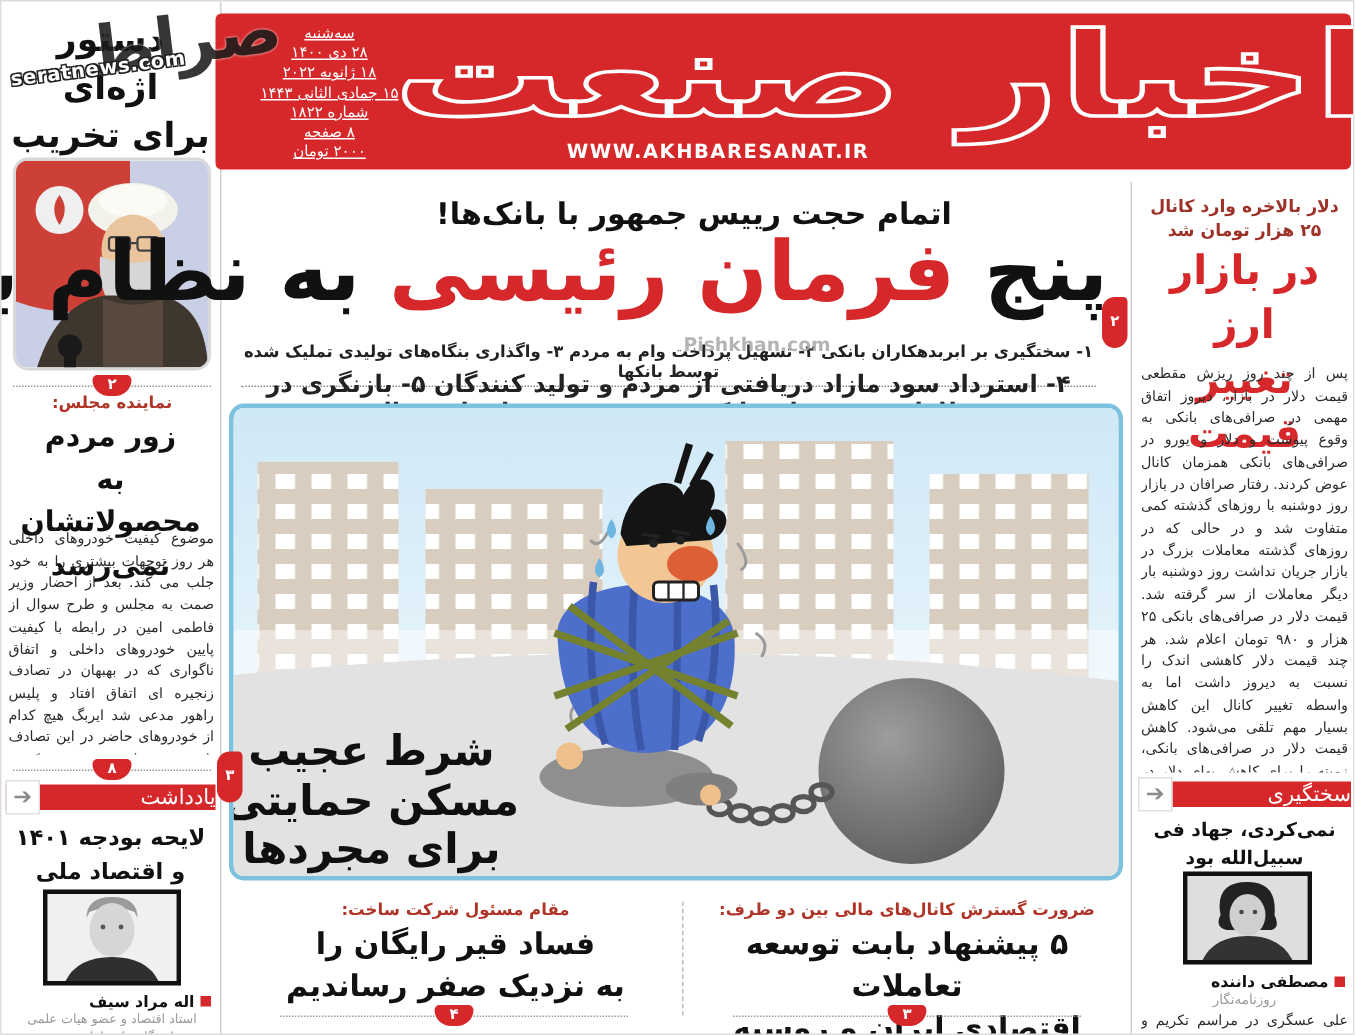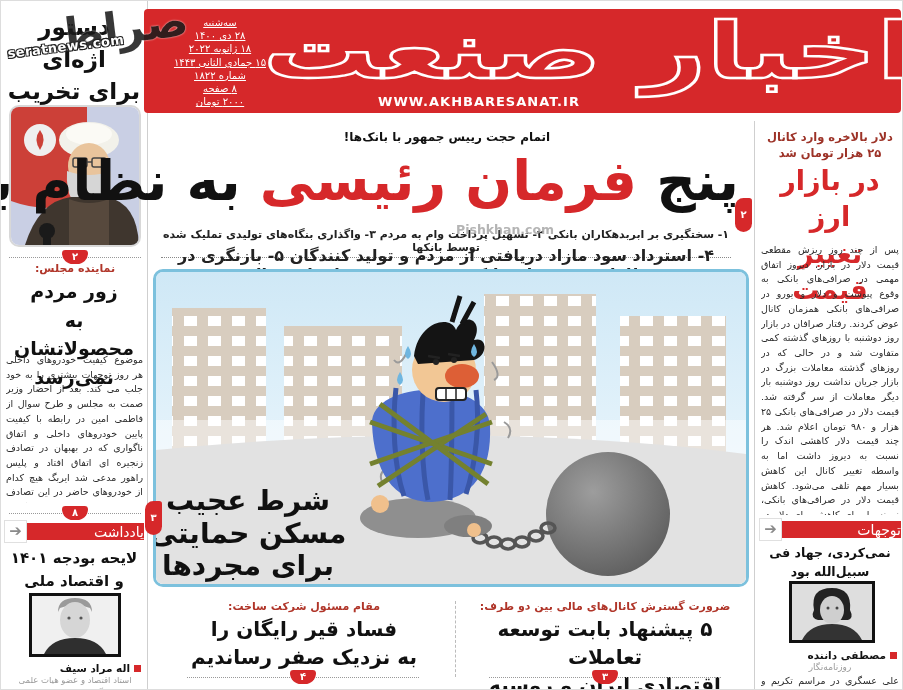--- a/index.html
+++ b/index.html
@@ -150,21 +150,21 @@
       <circle cx="37" cy="22" r="1.6" fill="#555"></circle>
         <circle cx="49" cy="22" r="1.6" fill="#555"></circle>
       <path d="M12,58 Q20,42 43,42 Q66,42 74,58 Z" fill="#2f2f2f"></path>
     </svg>
   </div>
   <div class="author-line" style="left:8px; top:661px; width:132px;">
     <span class="sq"></span><span>اله مراد سیف</span>
   </div>
   <div class="abs c" style="left:8px; top:674px; width:132px; font-size:8.5px; line-height:1.4; color:#9a9a9a;">استاد اقتصاد و عضو هیات علمی دانشگاه جامع امام حسین</div>
 
-  <div class="abs headline c" style="left:160px; top:129px; width:572px; font-size:12px;text-align:center;">اتمام حجت رییس جمهور با بانک‌ها!</div>
+  <div class="abs headline c" style="left:176px; top:129px; width:572px; font-size:20px;text-align:center;">اتمام حجت رییس جمهور با بانک‌ها!</div>
   <div class="abs c" style="left:152px; top:148px; width:586px; font-size:55px; font-weight:bold; white-space:nowrap;">
     <span style="color:#111;">پنج</span>
     <span style="color:#d6282a;">فرمان رئیسی</span>
     <span style="color:#111;">به نظام بانکی</span>
   </div>
   <div class="abs" id="wm-pishkhan">Pishkhan.com</div>
   <div class="abs c" style="left:160px; top:227px; width:570px; font-size:11px; font-weight:bold; color:#222;
        border-bottom:1px dotted #888; padding-bottom:3px;">۱- سختگیری بر ابربدهکاران بانکی ۲- تسهیل پرداخت وام به مردم ۳- واگذاری بنگاه‌های تولیدی تملیک شده توسط بانکها</div>
   <div class="abs c" style="left:160px; top:245px; width:570px; font-size:16px; font-weight:bold; color:#222;
        border-bottom:1px dotted #888; padding-bottom:3px;">۴- استرداد سود مازاد دریافتی از مردم و تولید کنندگان ۵- بازنگری در نظامات و مقررات بانکی به نفع مردم و اجرای عدالت</div>
@@ -256,21 +256,21 @@
     <div>دلار بالاخره وارد کانال</div>
     <div>۲۵ هزار تومان شد</div>
   </div>
   <div class="abs c" style="left:756px; top:162px; width:146px; font-size:27px; font-weight:bold; color:#d6282a; line-height:1.35;">
     <div>در بازار ارز</div>
     <div>تغییر قیمت</div>
   </div>
   <div class="abs body-text" style="left:760px; top:242px; width:138px; height:272px; font-size:9.5px; line-height:1.55;">پس از چند روز ریزش مقطعی قیمت دلار در بازار، دیروز اتفاق مهمی در صرافی‌های بانکی به وقوع پیوست و دلار و یورو در صرافی‌های بانکی همزمان کانال عوض کردند. رفتار صرافان در بازار روز دوشنبه با روزهای گذشته کمی متفاوت شد و در حالی که در روزهای گذشته معاملات بزرگ در بازار جریان نداشت روز دوشنبه بار دیگر معاملات از سر گرفته شد. قیمت دلار در صرافی‌های بانکی ۲۵ هزار و ۹۸۰ تومان اعلام شد. هر چند قیمت دلار کاهشی اندک را نسبت به دیروز داشت اما به واسطه تغییر کانال این کاهش بسیار مهم تلقی می‌شود. کاهش قیمت دلار در صرافی‌های بانکی، زمینه را برای کاهش بهای دلار در بازار آزاد نیز مهیا کرد و در نتیجه بهای دلار در بازار آزاد به کف کانال ۲۷ هزار تومان رسید و در نتیجه هر دلار در بازار به قیمتی در محدوده ۲۷ هزار و صد تومان فروخته می‌شود. در حالی که طی روزهای اخیر حالی فروشان تلاش گسترده‌ای را برای فروش دلار به قیمت‌های بالاتر و تعیین نرخ در بازار به کار بستند، متوقف شدن معاملات بزرگ مانع از اثرگذاری فعالیت آنها شد.</div>
 
   <div class="section-bar" style="left:758px; top:520px; width:142px;">
-    <span class="title">توجهات</span>
+    <span class="title">سختگیری</span>
     <span class="bar-arrow">➔</span>
   </div>
   <div class="abs headline c" style="left:755px; top:543px; width:148px; font-size:12.5px; line-height:1.5;">
     <div>نمی‌کردی، جهاد فی سبیل‌الله بود</div>
   </div>
   <div class="photo-frame" style="left:788px; top:580px; width:86px; height:62px;">
     <svg width="80" height="56" viewBox="0 0 80 56">
       <rect width="80" height="56" fill="#dedede"></rect>
       <path d="M22,26 Q18,4 40,4 Q60,4 58,26 Q62,34 56,36 L26,36 Q18,34 22,26 Z" fill="#222222"></path>
       <ellipse cx="40" cy="26" rx="12" ry="14" fill="#cfcfcf"></ellipse>

